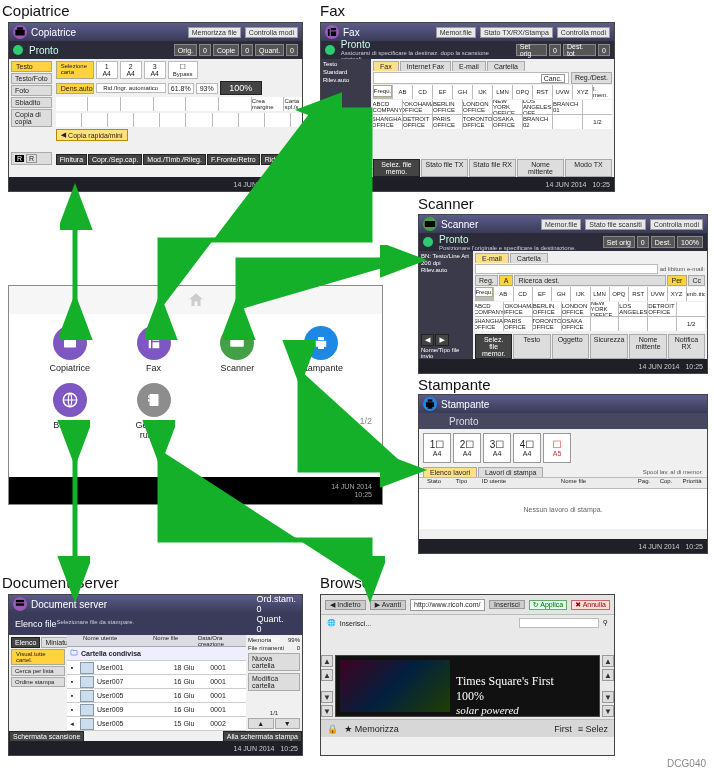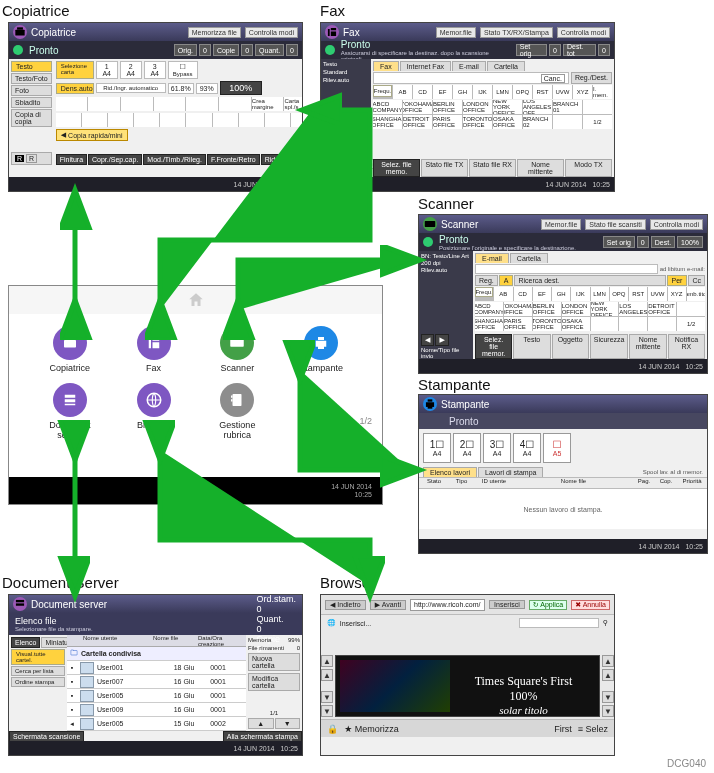--- a/index.html
+++ b/index.html
@@ -40,21 +40,21 @@
   .a-green{ stroke:#15b02a; fill:#15b02a; }
   
   .browser-body{ height: calc(100% - 18px - 20px); background:#e9e9e9; position:relative; }
   .addr{ display:flex; align-items:center; gap:4px; padding:2px 4px; background:#e4e4e4; height:18px; border-bottom:1px solid #bbb;}
   .addr .navbtn{ background:#ccc;border:1px solid #999;font-size:7px;padding:0 4px; }
   .addr .url{ flex:1; background:#fff;border:1px solid #999;font-size:7px;padding:1px 3px; height:12px; display:flex; align-items:center;}
   .addr .go{ background:#dfe;border:1px solid #6a6;color:#060;font-size:7px;padding:0 3px; }
   .addr .stop{ background:#fdd;border:1px solid #c66;color:#900;font-size:7px;padding:0 3px; }
   .viewport{ position:absolute; left:14px; right:14px; top:40px; bottom:20px; background:#111; border:1px solid #444;}
   .scrollbtn{ position:absolute; width:12px;height:12px; background:#ddd;border:1px solid #999;display:flex;align-items:center;justify-content:center;font-size:8px;color:#333; }
-  .bill{ position:absolute; right:8px; top:18px; width:135px; color:#fff; text-align:center; font-family: Georgia, serif; }
+  .bill{ position:absolute; right:8px; top:18px; width:135px; color:#fff; font-family: Georgia, serif; }
   .bill .l1{ font-size:12px; } .bill .l2{ font-size:12px; } .bill .l3{ font-style:italic; font-size:11px; } .bill .l4{ font-size:11px; }
   .bottombar{ position:absolute; bottom:0; left:0; right:0; height:18px; background:#d7d7d7; border-top:1px solid #bbb; display:flex; align-items:center; padding:0 6px; gap:6px;}
   
   .gridcells{ display:grid; gap:1px; background:#bbb; }
   .gridcells > div{ background:#fff; font-size:6px; display:flex; align-items:center; justify-content:center; height:14px; overflow:hidden;}
   .tabrow{ display:flex; gap:1px; }
   .tab{ background:#ddd;border:1px solid #aaa;font-size:7px;padding:1px 6px; border-bottom:none; }
   .tab.sel{ background:#ffe08a; }
   
   .ds-row{ display:flex; align-items:center; height:16px; border-bottom:1px solid #ccc; background:#fff; font-size:7px;}
@@ -488,31 +488,20 @@
               <rect x="5" y="9" width="14" height="8"></rect>
               <rect x="8" y="4" width="8" height="4"></rect>
               <rect x="8" y="15" width="8" height="5"></rect>
             </svg>
           </div>
           <div class="label">Stampante</div>
         </div>
     <div class="app">
           <div class="circle c-purple">
             <svg viewBox="0 0 24 24">
-              <rect x="5" y="5" width="14" height="4"></rect>
-              <rect x="5" y="11" width="14" height="4"></rect>
-              <rect x="5" y="17" width="14" height="2"></rect>
-            </svg>
-          </div>
-          <div class="label" style="white-space:pre">Document
-server</div>
-        </div>
-    <div class="app">
-          <div class="circle c-purple">
-            <svg viewBox="0 0 24 24">
               <circle cx="12" cy="12" r="9" fill="none" stroke="#fff" stroke-width="2"></circle>
               <path d="M3 12h18M12 3c3 3 3 15 0 18M12 3c-3 3-3 15 0 18" fill="none" stroke="#fff" stroke-width="1.5"></path>
             </svg>
           </div>
           <div class="label">Browser</div>
         </div>
     <div class="app">
           <div class="circle c-grey">
             <svg viewBox="0 0 24 24">
               <rect x="6" y="4" width="12" height="16" rx="1"></rect>
@@ -539,21 +528,21 @@
   <div class="titlebar">
     <div class="tb-icon" style="background:#9b59b6">
           <svg viewBox="0 0 24 24">
             <rect x="5" y="5" width="14" height="4"></rect>
             <rect x="5" y="11" width="14" height="4"></rect>
           </svg>
         </div>
     <div class="tb-title">Document server</div>
   </div>
   <div style="height:22px;background:#3a3a5a;color:#fff;padding:2px 6px;display:flex;align-items:center">
-    <div style="display:flex;flex-direction:column">
+    <div style="display:flex;flex-direction:row">
       <div style="font-size:9px">Elenco file</div>
       <div class="tinytxt" style="color:#ccd">Selezionare file da stampare.</div>
     </div>
     <div class="chips" style="margin-left:auto">
       <div class="chip">Ord.stam.</div>
           <div class="chip">0</div>
       <div class="chip">Quant.</div>
           <div class="chip">0</div>
       <div class="chip">Copie</div>
           <div class="chip">0</div>
@@ -662,21 +651,21 @@
       <div style="flex:1"></div>
       <div class="whitebox" style="width:80px;height:10px"></div>
       <span>⚲</span>
     </div>
 
     <div class="viewport">
       <div style="position:absolute;left:4px;top:4px;bottom:4px;width:110px;background:linear-gradient(135deg,#402,#024,#240);opacity:.9"></div>
       <div class="bill">
         <div class="l1">Times Square's First</div>
         <div class="l2">100%</div>
-        <div class="l3">solar titolo</div>
+        <div class="l3">solar powered</div>
         <div class="l4">Billboard</div>
       </div>
     </div>
 
     <div class="scrollbtn" style="left:0;top:40px">▲</div>
     <div class="scrollbtn" style="left:0;top:54px">▲</div>
     <div class="scrollbtn" style="left:0;bottom:34px">▼</div>
     <div class="scrollbtn" style="left:0;bottom:20px">▼</div>
     <div class="scrollbtn" style="right:0;top:40px">▲</div>
     <div class="scrollbtn" style="right:0;top:54px">▲</div>

